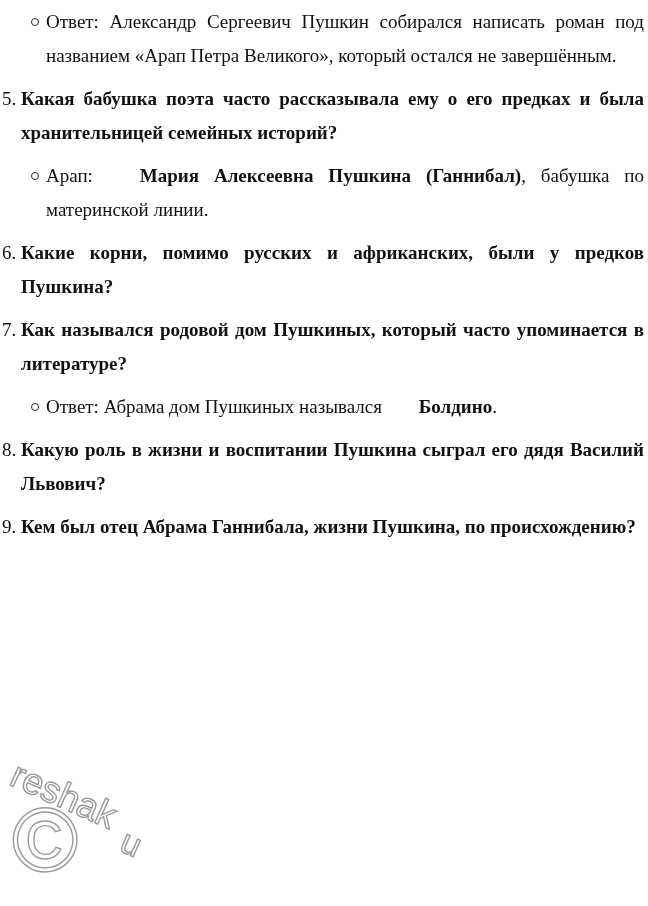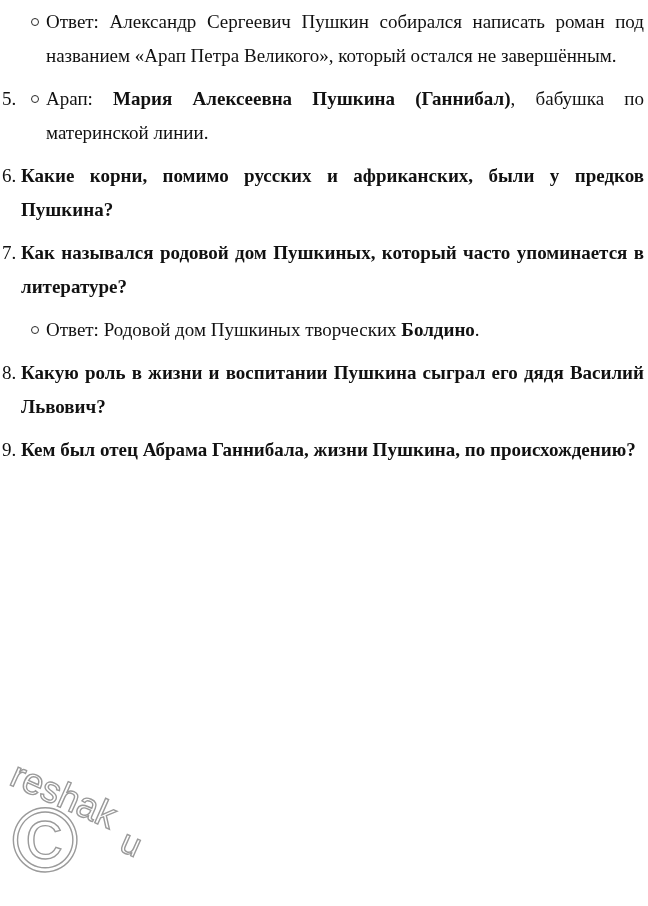--- a/index.html
+++ b/index.html
@@ -50,20 +50,21 @@
     left: 29px;
     top: 13px;
     width: 6px;
     height: 6px;
     border: 1.4px solid #2a2a2a;
     border-radius: 50%;
     box-sizing: content-box;
   }
   .a-text .b {
     font-weight: 700;
+    margin-left: 32px;
   }
   
   .watermark-svg {
     position: absolute;
     left: 0;
     top: 738px;
     width: 190px;
     height: 168px;
     z-index: 5;
     pointer-events: none;
@@ -80,38 +81,39 @@
 
 <div class="page">
 
   <div class="a-item">
     <span class="bullet"></span>
     <div class="a-text"><span>Ответ: Александр Сергеевич Пушкин собирался написать роман под названием «Арап Петра Великого», который остался не завершённым.</span></div>
   </div>
 
   <div class="q-item">
     <span class="num">5.</span>
+    <span class="q-text">Какая бабушка поэта часто рассказывала ему о его предках и была хранительницей семейных историй?</span>
   </div>
   <div class="a-item">
     <span class="bullet"></span>
     <div class="a-text"><span>Арап: </span><span class="b">Мария Алексеевна Пушкина (Ганнибал)</span><span>, бабушка по материнской линии.</span></div>
   </div>
 
   <div class="q-item">
     <span class="num">6.</span>
     <span class="q-text">Какие корни, помимо русских и африканских, были у предков Пушкина?</span>
   </div>
 
   <div class="q-item">
     <span class="num">7.</span>
     <span class="q-text">Как назывался родовой дом Пушкиных, который часто упоминается в литературе?</span>
   </div>
   <div class="a-item">
     <span class="bullet"></span>
-    <div class="a-text"><span>Ответ: Родовой дом Пушкиных творческих </span><span class="b">Болдино</span><span>.</span></div>
+    <div class="a-text"><span>Ответ: Абрама дом Пушкиных назывался </span><span class="b">Болдино</span><span>.</span></div>
   </div>
 
   <div class="q-item">
     <span class="num">8.</span>
     <span class="q-text">Какую роль в жизни и воспитании Пушкина сыграл его дядя Василий Львович?</span>
   </div>
 
   <div class="q-item">
     <span class="num">9.</span>
     <span class="q-text">Кем был отец Абрама Ганнибала, жизни Пушкина, по происхождению?</span>

